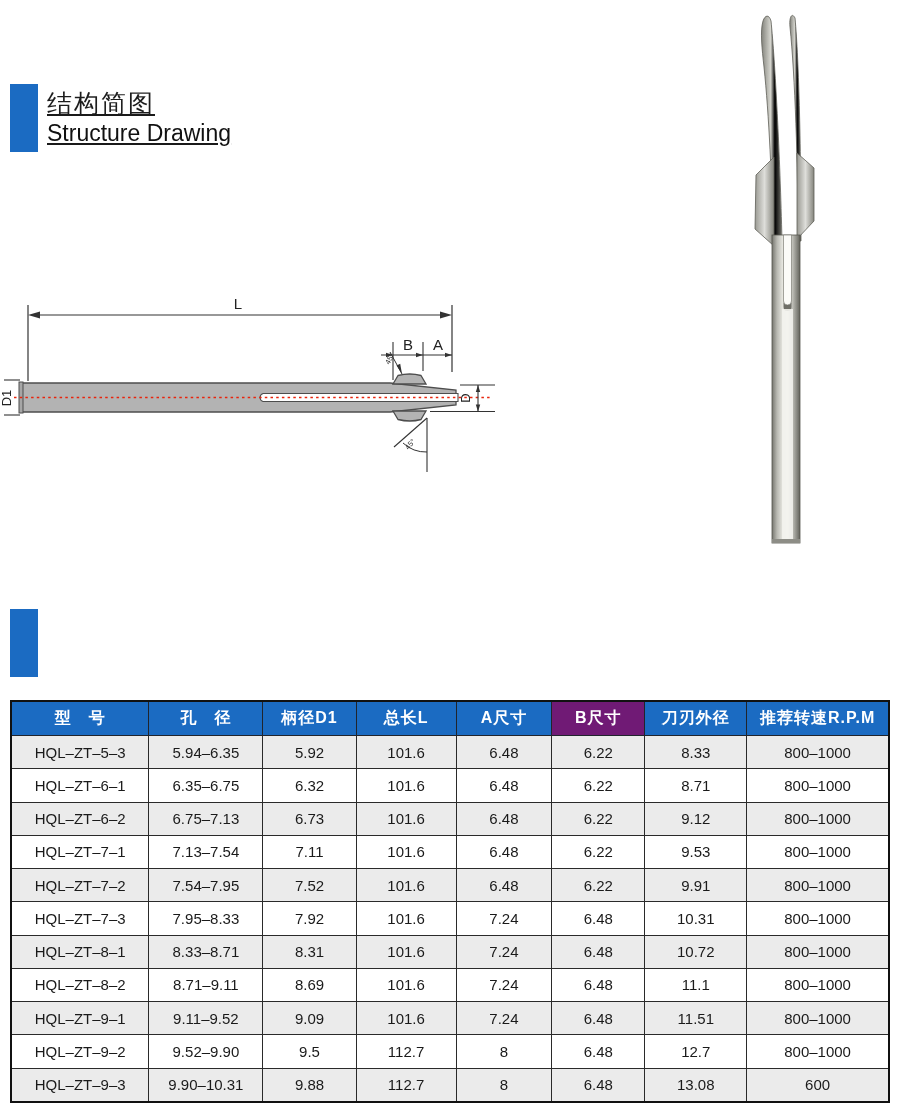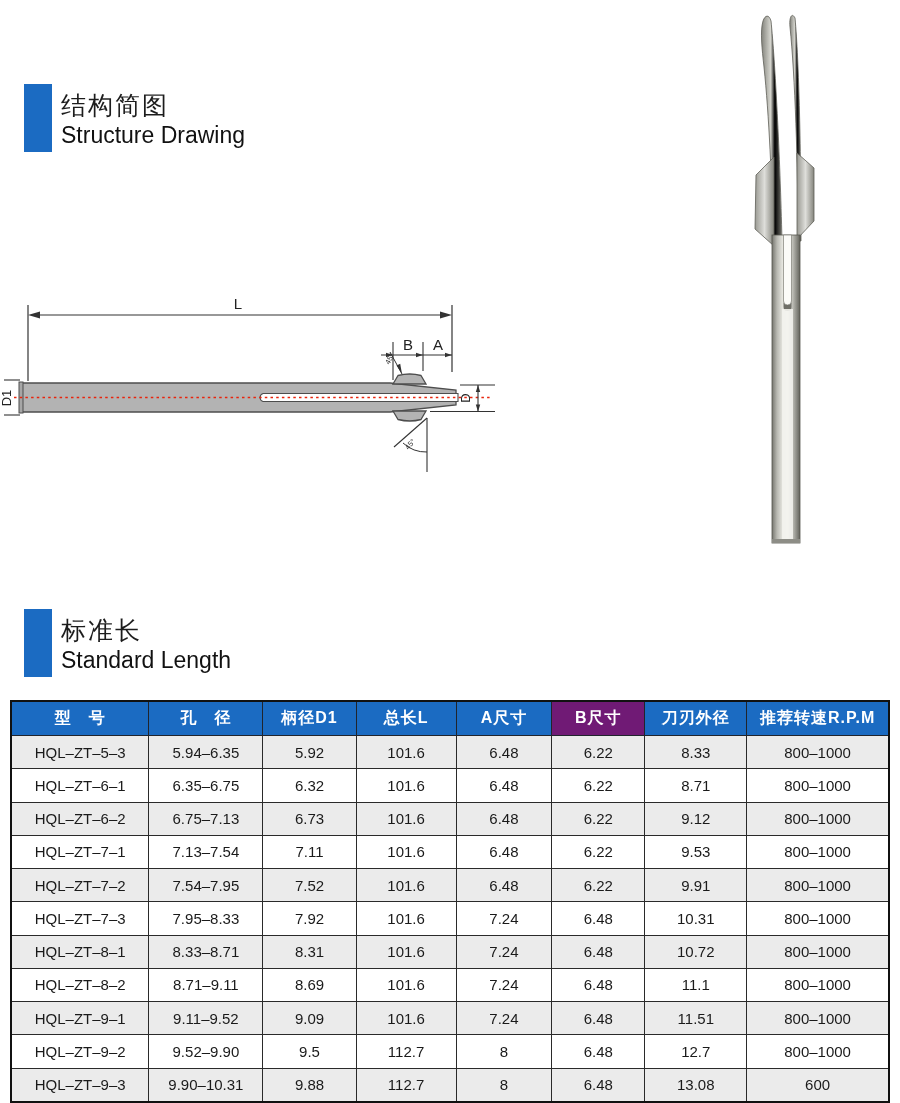--- a/index.html
+++ b/index.html
@@ -1,20 +1,20 @@
 <!DOCTYPE html>
 <html><head>
 <meta charset="utf-8">
 <style>
   html,body{margin:0;padding:0;}
   body{
     width:900px;height:1103px;background:#ffffff;position:relative;overflow:hidden;
     font-family:"Liberation Sans",sans-serif;color:#1a1a1a;
   }
-  .section-header{position:absolute;left:24px;display:flex;align-items:flex-end;}
+  .section-header{position:absolute;left:10px;display:flex;align-items:center;text-decoration:underline;}
   .accent-bar{width:28px;height:68px;flex:0 0 28px;}
   .titles{display:flex;flex-direction:column;justify-content:space-between;padding:2px 0 2px 9px;}
   .title-cn{font-size:25px;line-height:30px;color:#1c1c1c;letter-spacing:2px;}
   .title-en{font-size:23px;line-height:30px;color:#111;}
   #hdr1{top:84px;}
   #hdr2{top:609px;}
   #structure-drawing{position:absolute;left:0;top:280px;}
   #product-photo{position:absolute;left:690px;top:5px;}
   .spec-table{
     position:absolute;left:10px;top:700px;width:880px;height:403px;
@@ -121,24 +121,20 @@
 
   <path d="M 93.5,230 L 93.5,296 A 4,4 0 0 0 101.5,296 L 101.5,230 Z" fill="#fbfbf8" stroke="#7c7c75" stroke-width="0.7"></path>
   <path d="M 93.5,296 A 4,4 0 0 0 101.5,296 L 101.5,302 A 4,4 0 0 1 93.5,302 Z" fill="#6f6f68"></path>
 
   <rect x="92" y="304" width="11" height="232" fill="#f2f2ed" opacity="0.9"></rect>
   <rect x="82" y="534" width="28" height="4" fill="#8d8d86"></rect>
 </svg>
 
 <div class="section-header" id="hdr2">
   <div class="accent-bar" style="background: rgb(27, 107, 194);"></div>
-  <div class="titles">
-    <div class="title-cn">标准长</div>
-    <div class="title-en">Standard Length</div>
-  </div>
 </div>
 
 <table class="spec-table">
   <colgroup>
     <col style="width:15.7%">
       <col style="width:13.0%">
       <col style="width:10.6%">
       <col style="width:11.4%">
     <col style="width:10.9%">
       <col style="width:10.6%">

